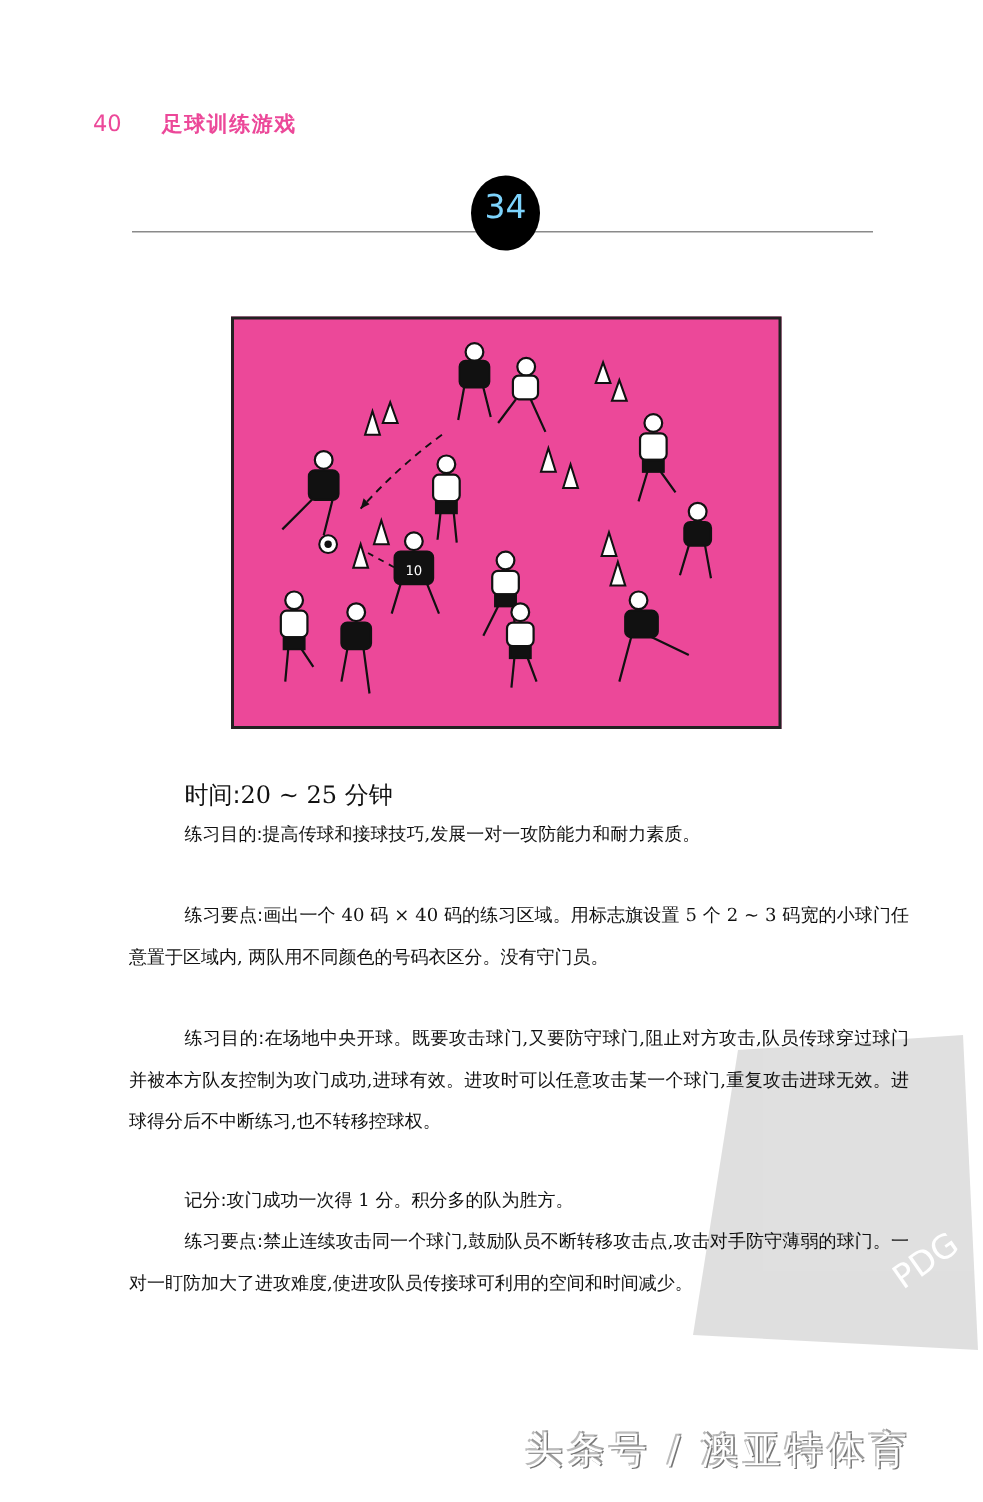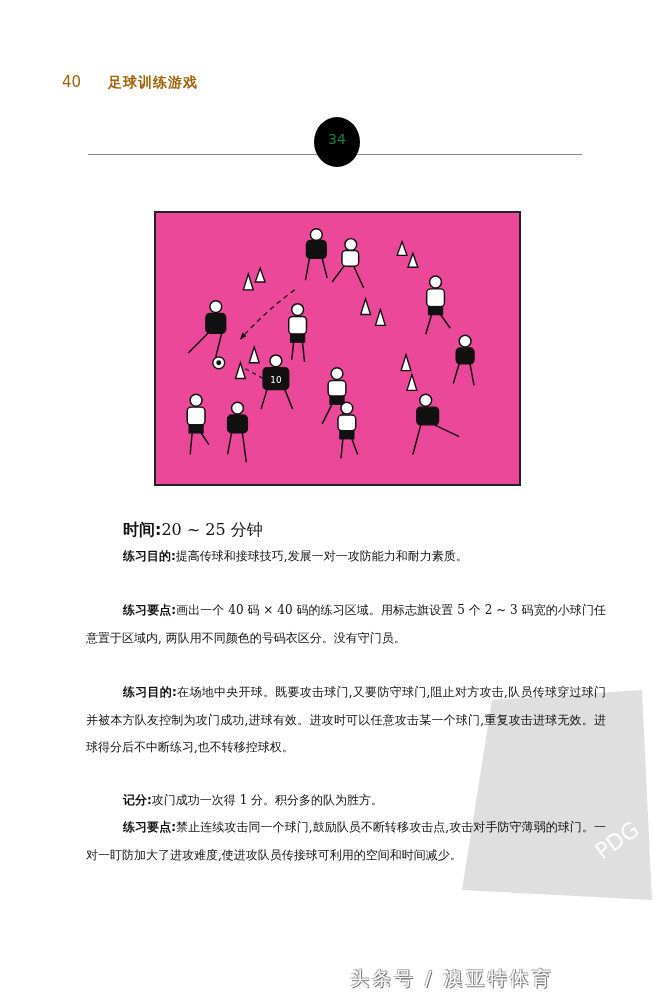--- a/index.html
+++ b/index.html
@@ -1,45 +1,45 @@
 <!DOCTYPE html>
 <html><head>
 <meta charset="utf-8">
 <style>
   html, body { margin:0; padding:0; }
   body { width:655px; height:1001px; background:#ffffff; position:relative; overflow:hidden;
          font-family:"DejaVu Serif","Liberation Serif",serif; color:#111; }
   .running-head { position:absolute; left:62px; top:73px; font-family:"DejaVu Sans","Liberation Sans",sans-serif;
-                  font-size:15px; color:#a16207; }
+                  font-size:15px; color:#ec4899; }
   .running-head .pg { margin-right:22px; }
   .running-head .bt { font-weight:bold; letter-spacing:1px; font-size:14px; }
   .title-row { position:absolute; left:70px; top:112px; width:512px; height:72px; }
   .title-rule { position:absolute; left:18px; right:0; top:42px; height:1px; background:#8a8a8a; }
   .title-left, .title-right { position:absolute; top:22px; font-family:"DejaVu Sans","Liberation Sans",sans-serif;
                               font-weight:bold; font-size:33px; letter-spacing:8px; background:#fff; color:#000; line-height:40px; }
   .title-left { left:134px; padding:0 2px; }
   .title-right { left:294px; padding:0 2px; }
   .title-badge { position:absolute; left:244px; top:5px; width:46px; height:50px; border-radius:50%; background:#000;
-                 color:#15803d; font-family:"DejaVu Sans","Liberation Sans",sans-serif; font-size:14px; text-align:center;
+                 color:#7dd3fc; font-family:"DejaVu Sans","Liberation Sans",sans-serif; font-size:22px; text-align:center;
                  line-height:44px; }
   .figure { position:absolute; left:154px; top:211px; width:367px; height:275px; border:2px solid #222; box-sizing:border-box; background:#ec4899; }
   .figure svg { width:100%; height:100%; display:block; }
   .meta-row { position:absolute; left:123px; top:520px; width:500px; font-size:16px; }
   .meta-row .right { position:absolute; left:270px; top:0; white-space:nowrap; }
-  .lbl { font-family:"DejaVu Sans","Liberation Sans",sans-serif; font-weight:bold; }
+  .lbl { font-family:"DejaVu Sans","Liberation Sans",sans-serif; font-weight:normal; }
   .para { position:absolute; left:86px; width:520px; font-size:12px; line-height:27.5px; text-indent:37px; text-align:justify; }
   .p-purpose { top:543px; }
   .p-org { top:597px; }
   .p-method { top:679px; }
   .p-score { top:787px; }
   .p-points { top:814px; }
   .watermark { position:absolute; left:452px; top:690px; width:200px; height:210px; opacity:0.12; }
   .footer-mark { position:absolute; left:350px; top:950px; font-family:"DejaVu Sans","Liberation Sans",sans-serif;
-                 font-size:19px; color:#fff; letter-spacing:3px;
-                 text-shadow:1px 1px 0 #777, -1px -1px 0 #bbb, 1px -1px 0 #999;margin-top:16px; }
+                 font-size:25px; color:#fff; letter-spacing:3px;
+                 text-shadow:1px 1px 0 #777, -1px -1px 0 #bbb, 1px -1px 0 #999; }
 </style>
 </head>
 <body>
 
 <div class="running-head">
   <span class="pg">40</span>
   <span class="bt">足球训练游戏</span>
 </div>
 
 <div class="title-row">

